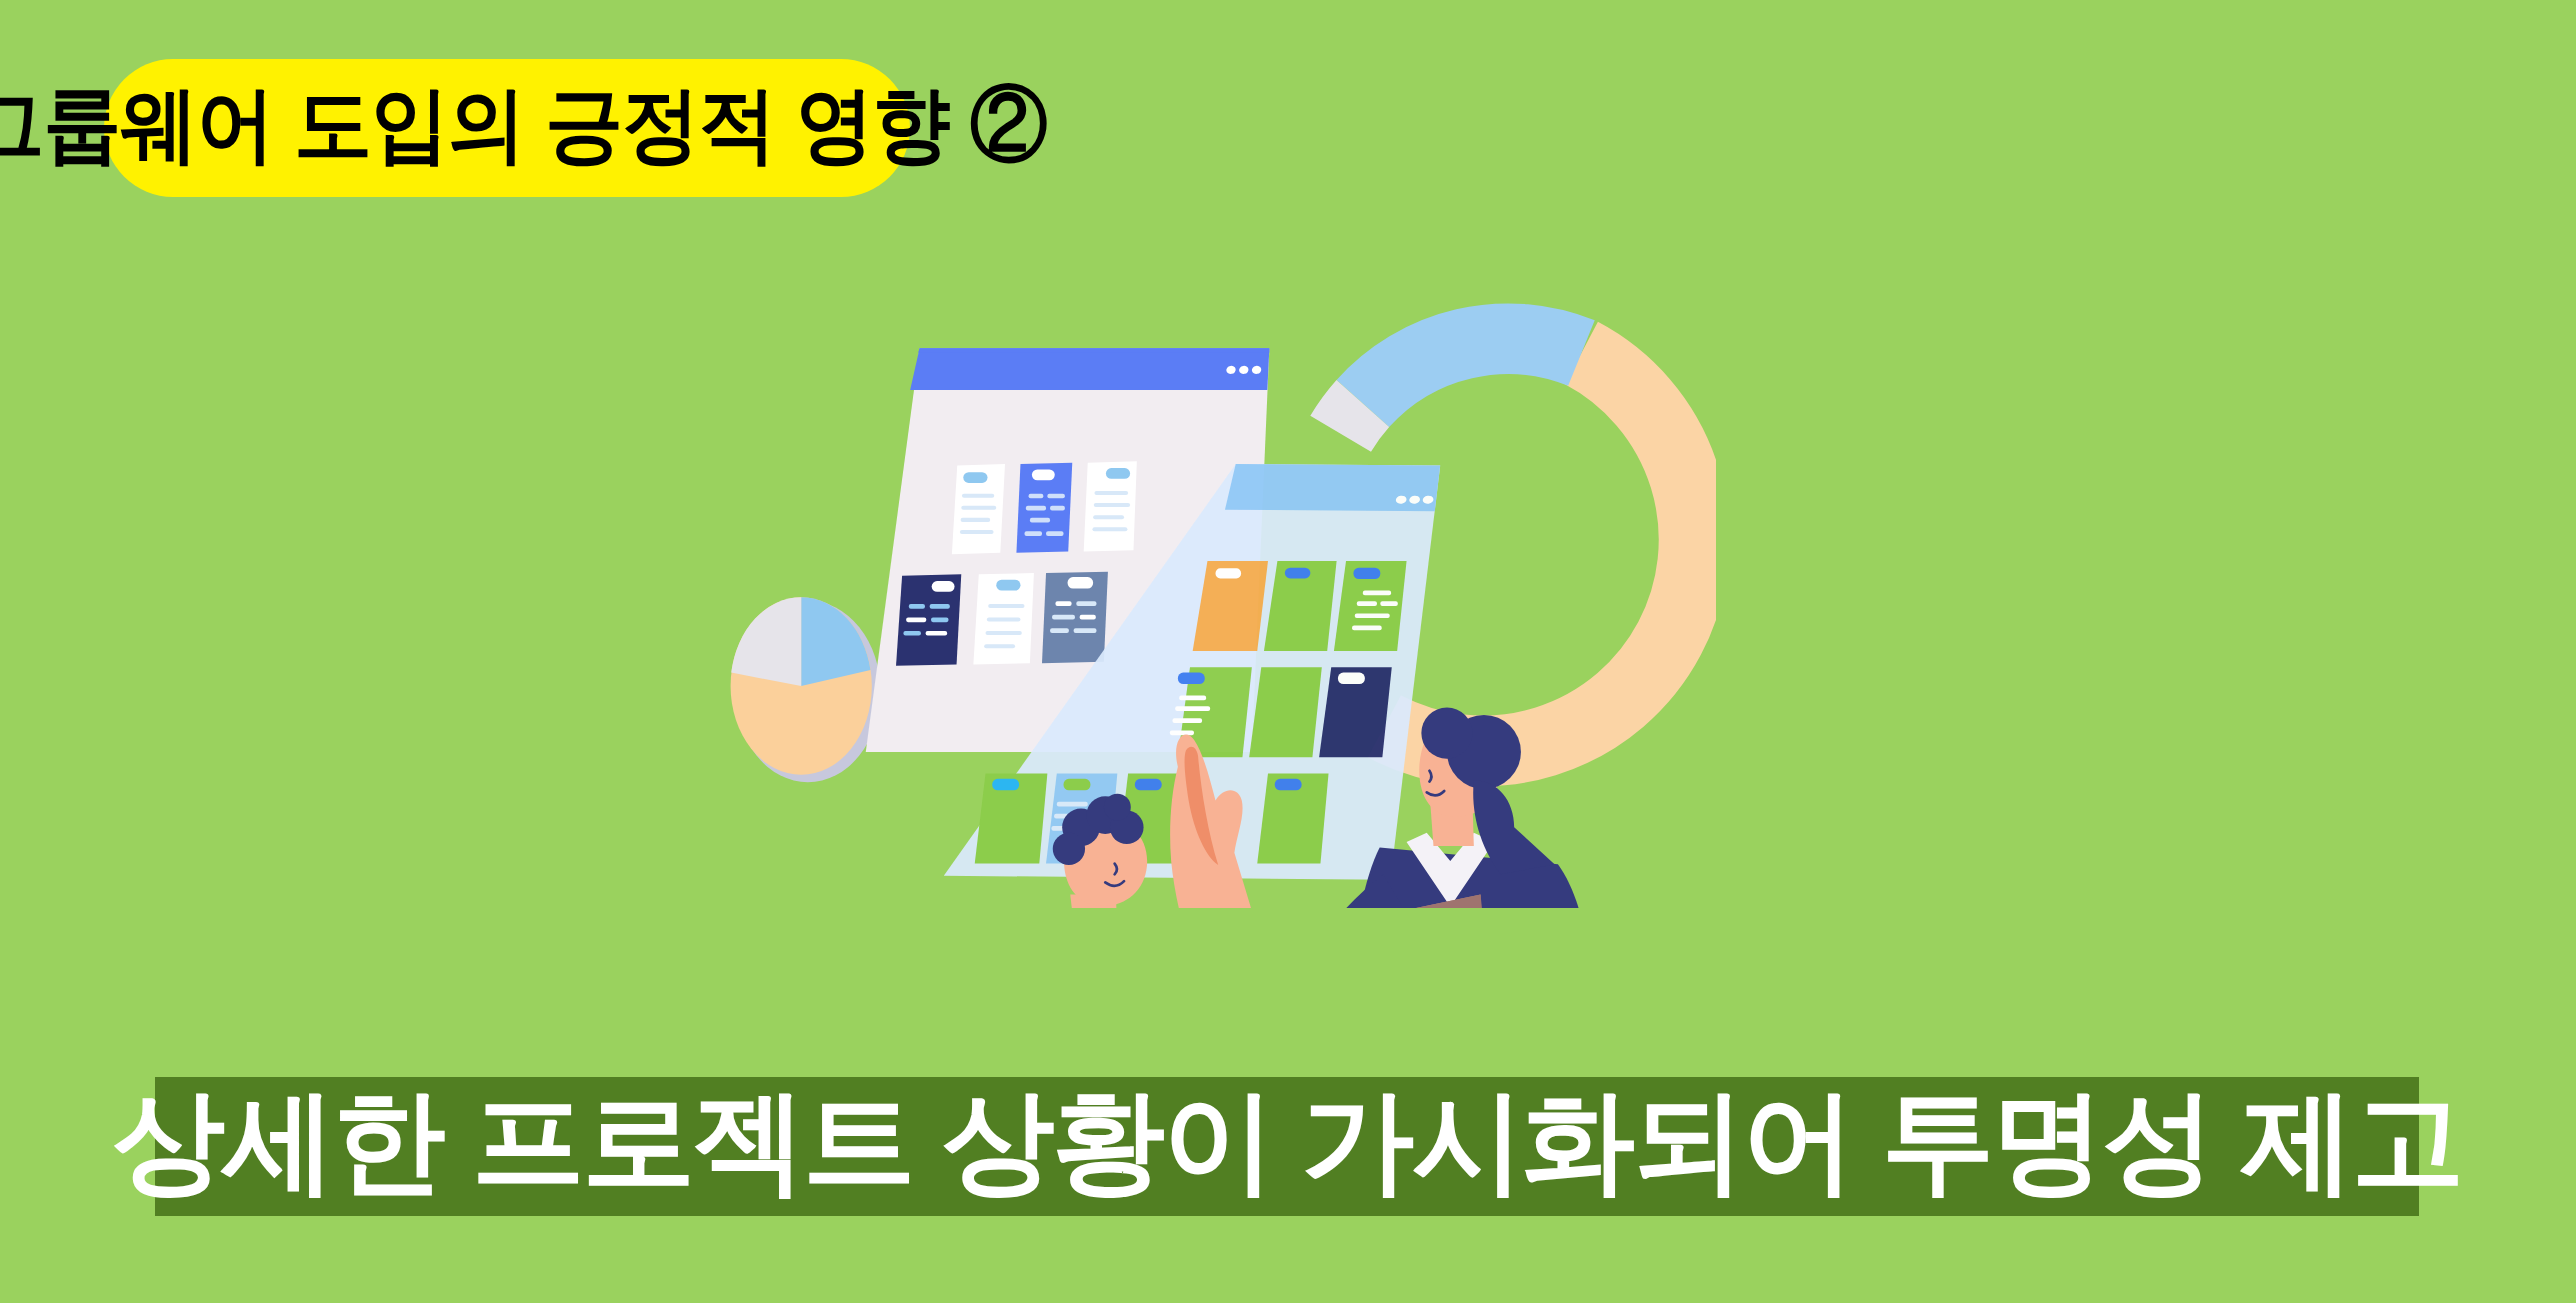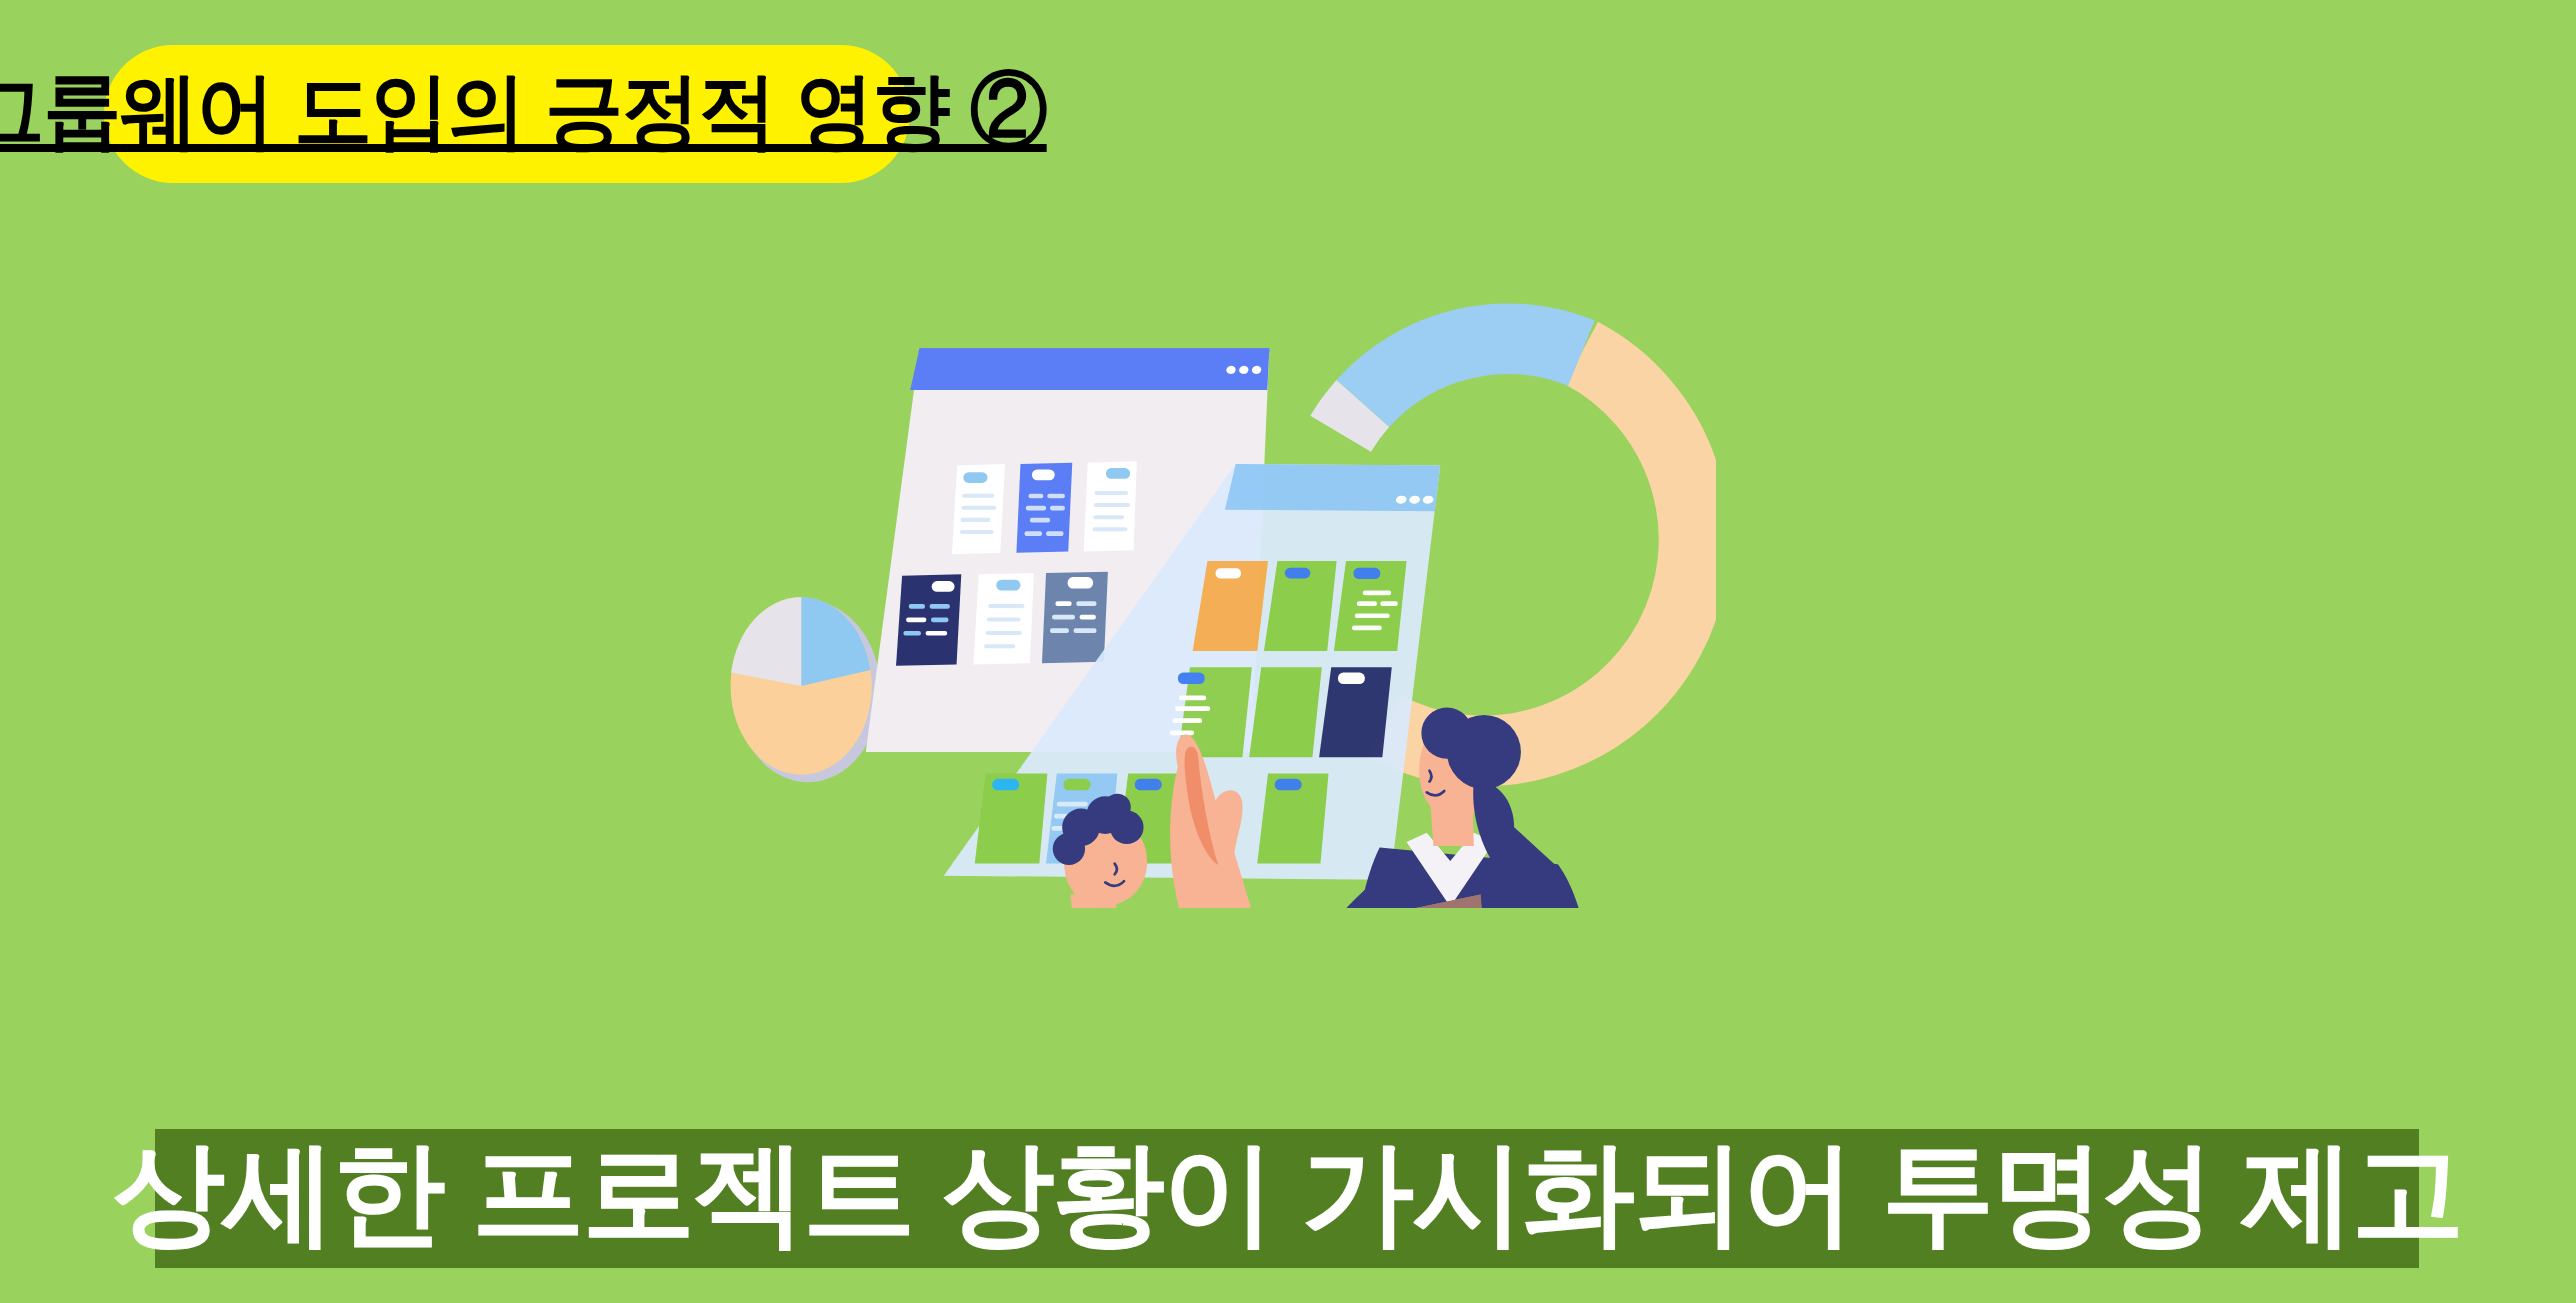--- a/index.html
+++ b/index.html
@@ -14,46 +14,45 @@
     width: 2576px;
     height: 1303px;
     background: #9ad25e;
     overflow: hidden;
   }
 
   
   #badge {
     position: absolute;
     left: 104px;
-    top: 45px;
+    top: 59px;
     width: 806px;
     height: 138px;
     background: #fff200;
     border-radius: 69px;
     display: flex;
     align-items: center;
     justify-content: center;
-    text-decoration: underline;
   }
   #badge-text {
     color: #000000;
     font-size: 83px;
     font-weight: bold;
     letter-spacing: -1.3px;
     line-height: 1;
     white-space: nowrap;
     transform: scaleX(0.94);
     padding-bottom: 6.7px;
   }
 
   
   #caption-bar {
     position: absolute;
     left: 155px;
-    top: 1129px;
+    top: 1077px;
     width: 2264px;
     height: 139px;
     background: #517f22;
     display: flex;
     align-items: center;
     justify-content: center;
   }
   #caption-text {
     color: #ffffff;
     font-size: 113px;

